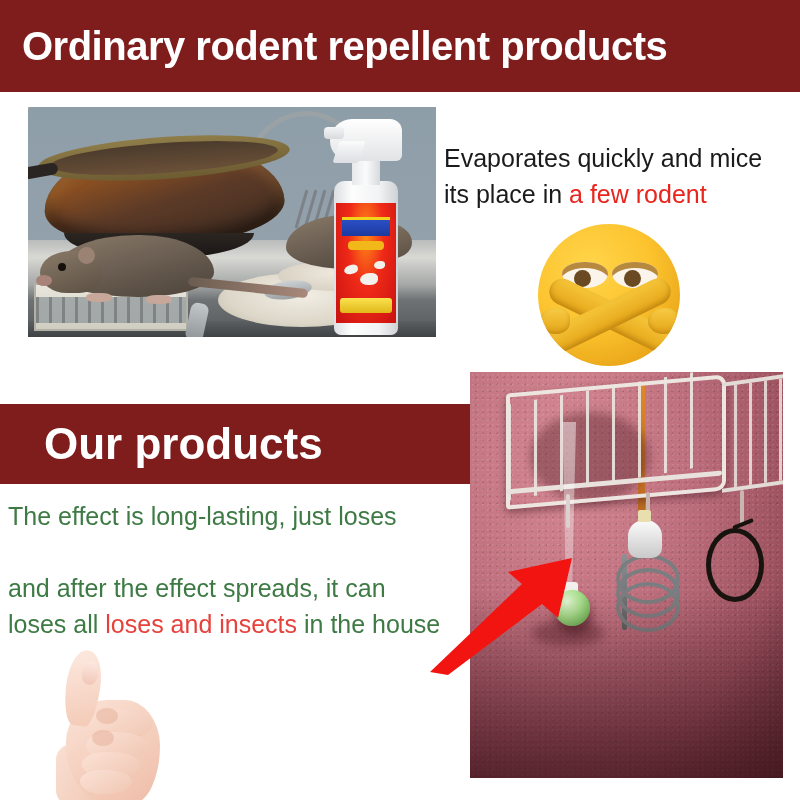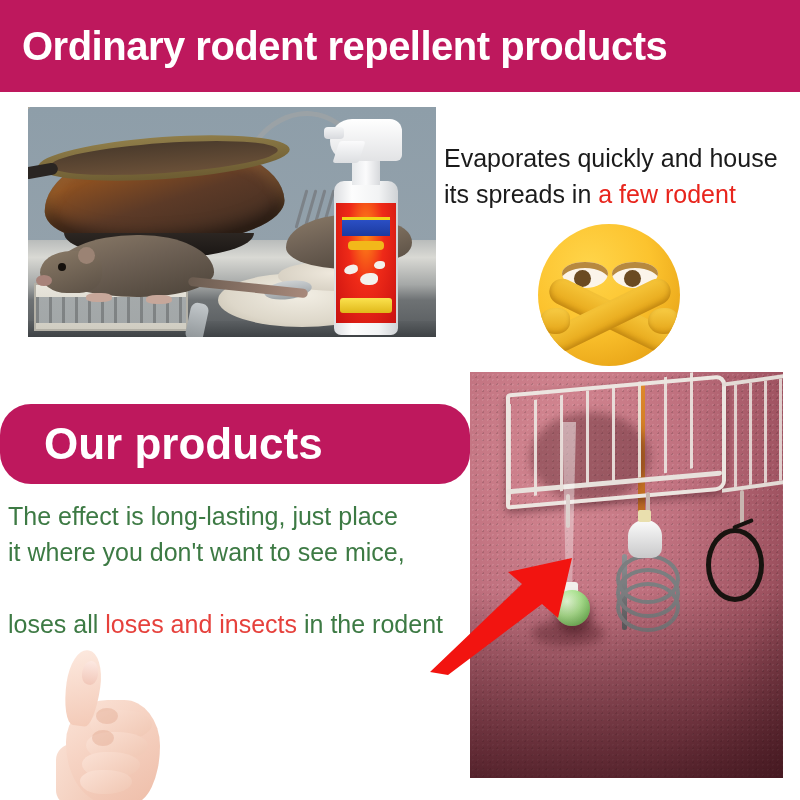--- a/index.html
+++ b/index.html
@@ -12,39 +12,39 @@
     height: 800px;
     position: relative;
     overflow: hidden;
     font-family: "Liberation Sans", sans-serif;
     background: #ffffff;
   }
 
   
   .banner {
     position: absolute;
-    background: #be185d;
+    background: #7f1d1d;
     display: flex;
     align-items: center;
     overflow: hidden;
   }
   #banner-top {
     left: 0; top: 0; width: 800px; height: 92px;
   }
   #banner-top .banner-text {
     font-size: 40px;
     font-weight: bold;
     color: #ffffff;
     letter-spacing: -0.5px;
     padding-left: 22px;
     white-space: nowrap;
     line-height: 1;
   }
   #banner-our {
-    left: 0; top: 404px; width: 470px; height: 80px; border-radius: 31px;
+    left: 0; top: 404px; width: 563px; height: 80px;
   }
   #banner-our .banner-text {
     font-size: 44px;
     font-weight: bold;
     color: #ffffff;
     padding-left: 44px;
     white-space: nowrap;
     line-height: 1;
   }
 
@@ -490,22 +490,22 @@
       <div class="lbl-band2"></div>
       <div class="lbl-mouse" style="left:8px; top:62px; transform:rotate(-12deg);"></div>
       <div class="lbl-mouse" style="left:24px; top:70px; width:18px; height:12px;"></div>
       <div class="lbl-mouse" style="left:38px; top:58px; width:11px; height:8px;"></div>
       <div class="lbl-ribbon"></div>
     </div>
   </div>
 </div>
 
 <div id="evap-text">
-  <span>Evaporates quickly and house</span><br>
-  <span>its spreads in </span><span class="hl">a few rodent</span>
+  <span>Evaporates quickly and mice</span><br>
+  <span>its place in </span><span class="hl">a few rodent</span>
 </div>
 
 <div id="emoji-face">
   <div class="em-blush" style="left:16px;"></div>
   <div class="em-blush" style="left:92px;"></div>
   <div class="em-eye" style="left:24px;">
     <div class="em-pupil"></div>
   </div>
   <div class="em-eye" style="left:74px;">
     <div class="em-pupil"></div>
@@ -553,24 +553,24 @@
   <div class="cable-tail"></div>
 
   <div class="wall-dark"></div>
 </div>
 
 <svg id="red-arrow" viewBox="0 0 160 125">
   <polygon points="0,122 92,34 78,22 142,8 128,68 112,54 18,125" fill="#f21410"></polygon>
 </svg>
 
 <div id="desc-text">
-  <span>The effect is long-lasting, just place</span><br>
-  <span>it where you don't want to see mice,</span><br>
+  <span>The effect is long-lasting, just loses</span><br>
   <br>
-  <span>loses all </span><span class="hl">loses and insects</span><span> in the rodent</span>
+  <span>and after the effect spreads, it can</span><br>
+  <span>loses all </span><span class="hl">loses and insects</span><span> in the house</span>
 </div>
 
 <div id="thumbs-up">
   <div class="wrist"></div>
   <div class="palm"></div>
   <div class="finger" style="left:34px; top:62px; width:62px; height:30px;"></div>
   <div class="finger" style="left:30px; top:84px; width:62px; height:28px;"></div>
   <div class="finger" style="left:26px; top:104px; width:58px; height: 26px;"></div>
   <div class="finger" style="left:24px; top:122px; width:52px; height:24px;"></div>
   <div class="knuckle" style="left:40px; top:60px;"></div>

